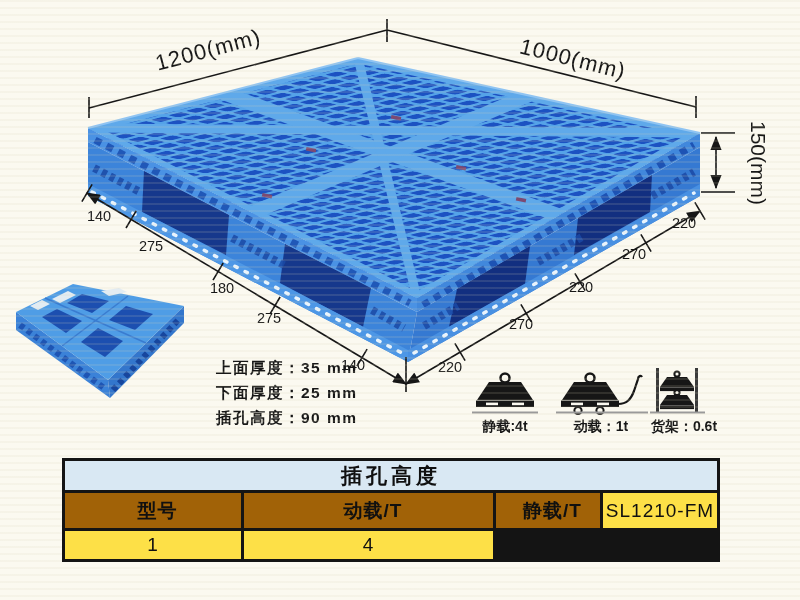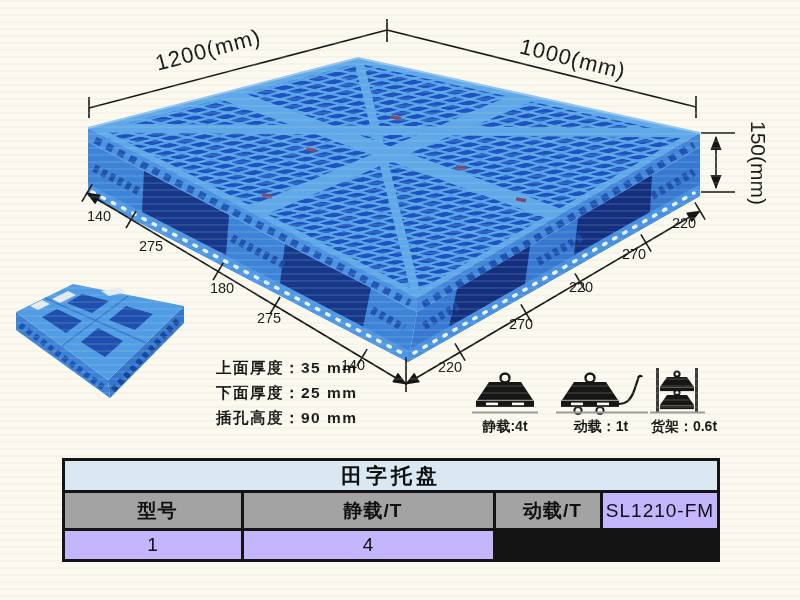--- a/index.html
+++ b/index.html
@@ -12,22 +12,22 @@
   .dimnum{font-size:14.5px;}
   .dimbig{font-size:22px;letter-spacing:1px;}
   .notes  {font-size:15.5px;font-weight:600;letter-spacing:1.5px;}
   .loadlab{font-size:14px;font-weight:700;text-anchor:middle;}
   
   .spec-table{position:absolute;left:62px;top:458px;width:658px;height:104px;
     display:grid;grid-template-columns:176px 249px 104px 114px;grid-template-rows:29px 35px 28px;
     gap:3px;padding:3px;background:#141414;box-sizing:border-box;z-index:5;}
   .tcell{display:flex;align-items:center;justify-content:center;color:#101010;}
   .t-title{grid-column:1/-1;background:#d9e8f3;font-size:21px;font-weight:700;letter-spacing:4px;}
-  .t-head{background:#a3a3a3;font-size:19px;font-weight:600;letter-spacing:1px;padding-left:9px;}
-  .t-data{background:#c4b5fd;font-size:19px;font-weight:500;letter-spacing:1px;}
+  .t-head{background:#a16207;font-size:19px;font-weight:600;letter-spacing:1px;padding-left:9px;}
+  .t-data{background:#fde047;font-size:19px;font-weight:500;letter-spacing:1px;}
 </style>
 </head>
 <body>
 
 <div class="canvas">
 
 <svg class="scene" width="800" height="600" viewBox="0 0 800 600">
   <defs>
     <marker id="arr" viewBox="0 0 10 8" refX="9.2" refY="4" markerWidth="9" markerHeight="7" orient="auto-start-reverse">
           <path d="M0,0 L10,4 L0,8 Z" fill="#161616"></path>
@@ -184,22 +184,22 @@
       <rect x="660" y="405.3" width="34" height="3.8" fill="#161616"></rect>
       <line x1="650" y1="412.5" x2="705" y2="412.5" stroke="#9a9a9a" stroke-width="2"></line>
     </g>
     <text class="loadlab" x="505" y="431">静载:4t</text>
     <text class="loadlab" x="601" y="431">动载：1t</text>
     <text class="loadlab" x="684" y="431">货架：0.6t</text>
   </g>
 </svg>
 
 <div class="spec-table">
-  <div class="tcell t-title">田字托盘</div>
+  <div class="tcell t-title">插孔高度</div>
   <div class="tcell t-head">型号</div>
+  <div class="tcell t-head">动载/T</div>
   <div class="tcell t-head">静载/T</div>
-  <div class="tcell t-head">动载/T</div>
   <div class="tcell t-data">SL1210-FM</div>
   <div class="tcell t-data">1</div>
   <div class="tcell t-data">4</div>
 </div>
 
 </div>
 
 </body></html>

